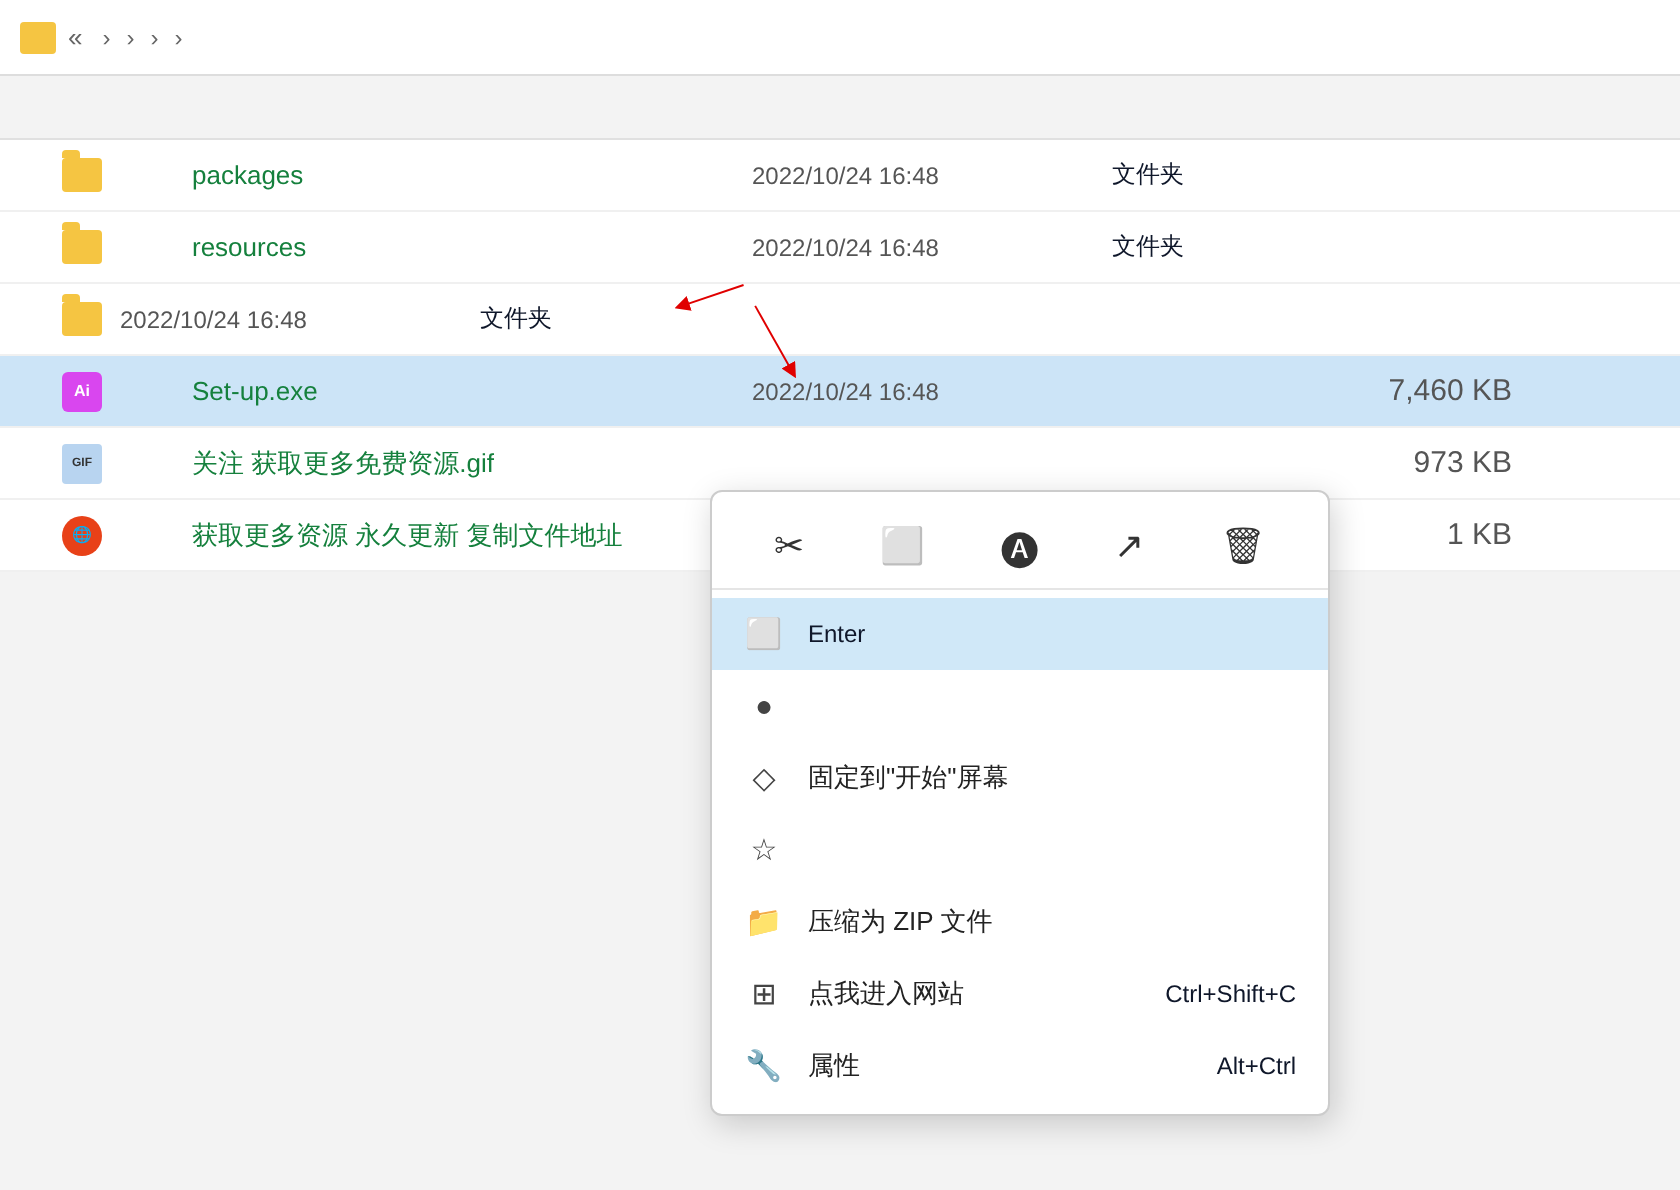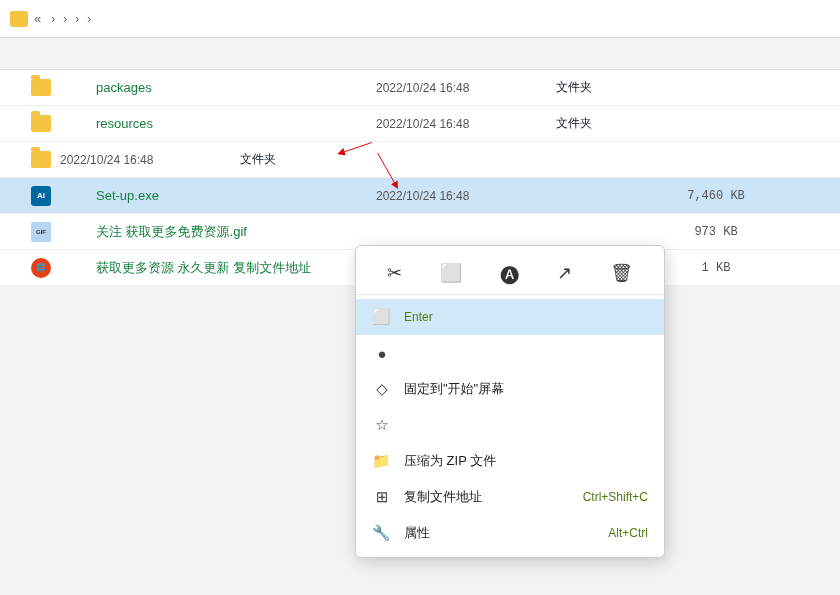--- a/index.html
+++ b/index.html
@@ -133,27 +133,27 @@
       width: 280px;
       color: #15803d;
       font-size: 13px;
       white-space: nowrap;
       overflow: hidden;
       text-overflow: ellipsis;
       margin-left: 36px;
     }
     .file-date-col { width: 180px; color: #555; font-size: 12px; }
     .file-type-col { width: 120px; color: #0f172a; font-size: 12px; }
-    .file-size-col { width: 100px; color: #555; font-size: 12px; text-align: center; padding-right: 20px; font-family: Liberation Mono, monospace; }
+    .file-size-col { width: 100px; color: #555; font-size: 15px; text-align: right; padding-right: 20px; }
 
     
     .ai-icon {
       width: 20px;
       height: 20px;
-      background: #0369a1;
+      background: #d946ef;
       border-radius: 3px;
       display: flex;
       align-items: center;
       justify-content: center;
       color: #fff;
       font-size: 8px;
       font-weight: bold;
     }
     
     .gif-icon {
@@ -237,21 +237,21 @@
       align-items: center;
       justify-content: center;
       font-size: 15px;
       color: #444;
       flex-shrink: 0;
     }
     .context-menu-item .item-label {
       flex: 1;
     }
     .context-menu-item .item-shortcut {
-      color: #4d7c0f;
+      color: #0f172a;
       font-size: 12px;
     }
     .ctx-item-highlighted {
       background: #d0e8f8;
     }
   </style>
 </head>
 <body>
 
 <div class="address-bar">
@@ -387,21 +387,21 @@
     <span class="item-icon">☆</span>
     <span class="item-shortcut"></span>
   </div>
         <div class="context-menu-item">
     <span class="item-icon">📁</span>
     <span class="item-label">压缩为 ZIP 文件</span>
     <span class="item-shortcut"></span>
   </div>
         <div class="context-menu-item">
     <span class="item-icon">⊞</span>
-    <span class="item-label">复制文件地址</span>
+    <span class="item-label">点我进入网站</span>
     <span class="item-shortcut">Ctrl+Shift+C</span>
   </div>
         <div class="context-menu-item">
     <span class="item-icon">🔧</span>
     <span class="item-label">属性</span>
     <span class="item-shortcut">Alt+Ctrl</span>
   </div>
       </div>
   </div>
 </div>

